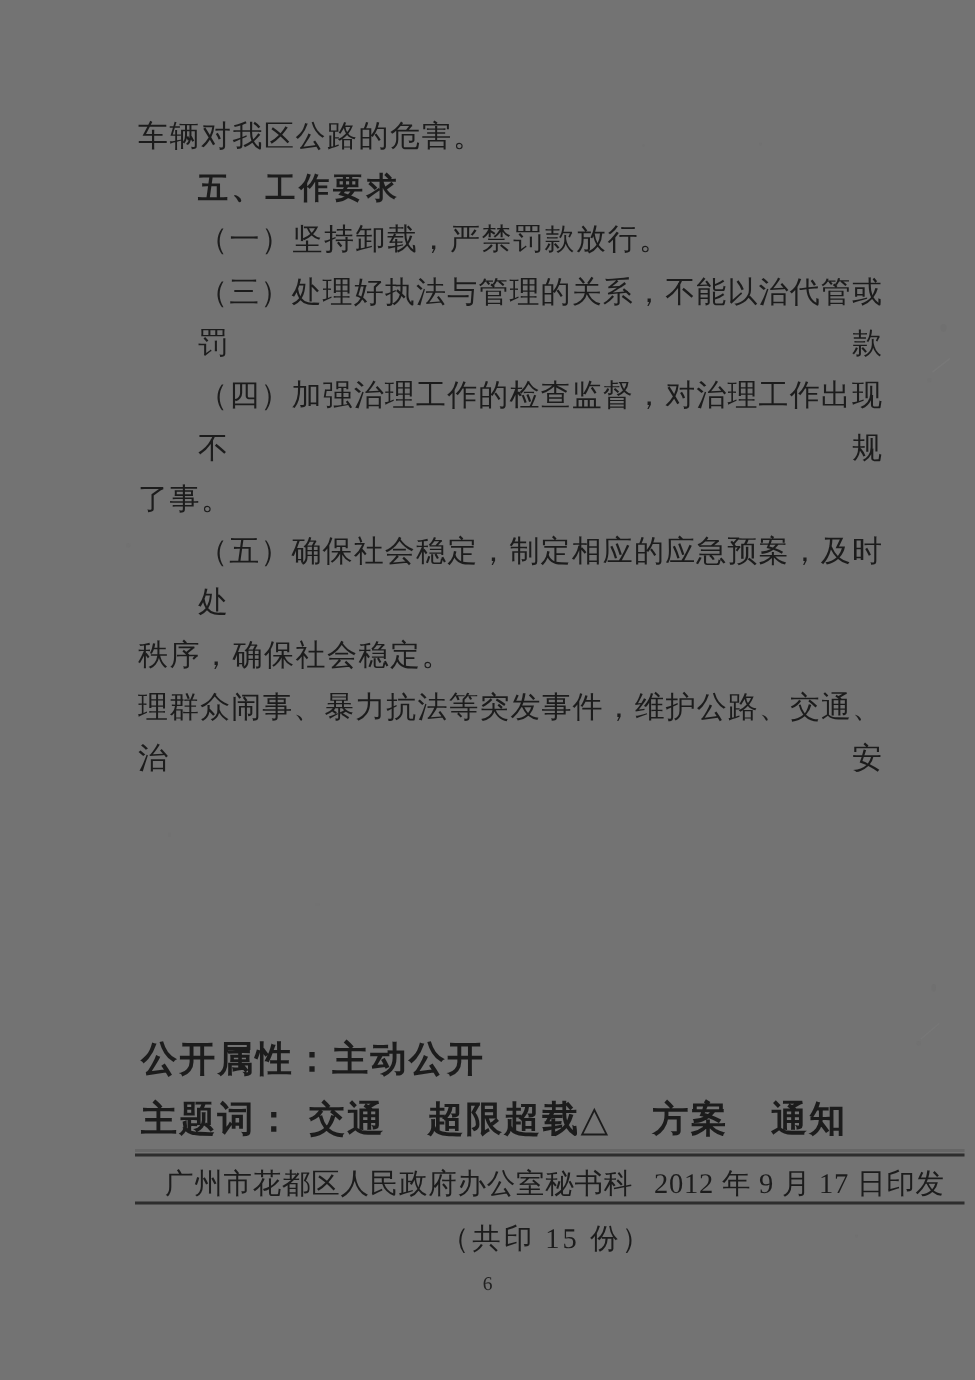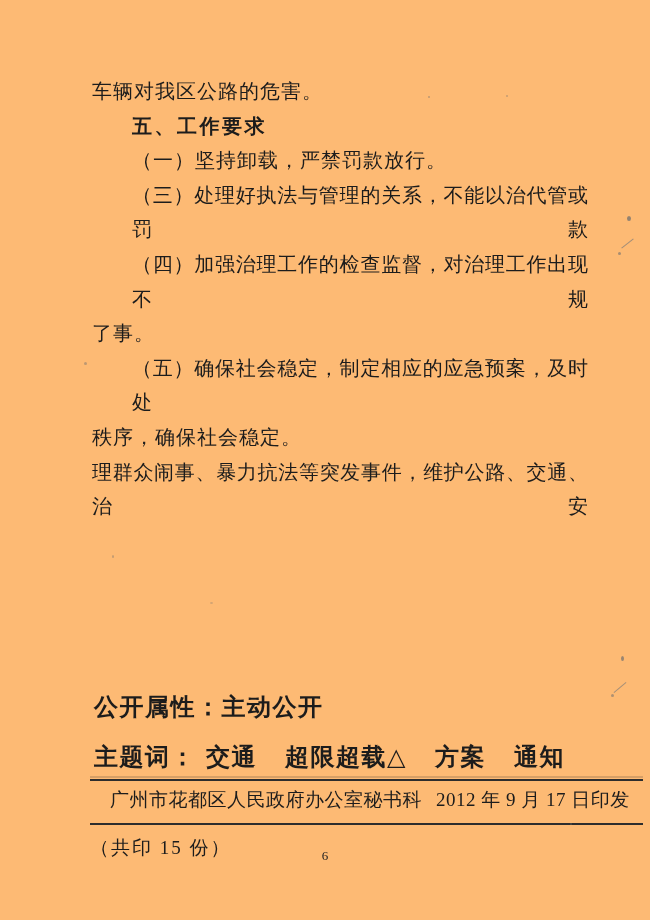--- a/index.html
+++ b/index.html
@@ -1,44 +1,44 @@
 <!DOCTYPE html>
 <html><head>
 <meta charset="utf-8">
 <style>
   html, body { margin:0; padding:0; background:#ffffff; }
   .page {
-    position:relative; width:650px; height:920px; background:#fdba74;
+    position:relative; width:650px; height:920px; background:#737373;
     font-family:"Liberation Serif","DejaVu Serif",serif;
     color:#1c1c1c; overflow:hidden;
   }
   
   .body-text { position:absolute; left:92px; top:74px; width:496px;
                font-size:20px; line-height:34.6px; }
   .line { display:block; letter-spacing:1px; white-space:nowrap; }
   .line.fill { white-space:normal; letter-spacing:0;
                text-align:justify; text-align-last:justify; }
   .indent { padding-left:40px; }
   .line.fill.indent { padding-left:40px; }
   .bold-head { font-family:Liberation Sans, sans-serif;
                font-weight:bold; letter-spacing:2.5px; }
   
   .footer { position:absolute; left:90px; top:694px; width:553px; }
   .meta-line { font-family:"Liberation Sans","DejaVu Sans",sans-serif;
                font-weight:bold; font-size:24px; line-height:26px;
                letter-spacing:1.5px; padding-left:4px; }
-  .meta-line.keywords { margin-top:24px; }
+  .meta-line.keywords { margin-top:14px; }
   .kw { margin-left:28px; }
   .kw.first { margin-left:10px; }
   .rule { height:2px; background:#2d2d2d; }
   .rule.top { margin-top:9px; box-shadow:0 -3px 0 rgba(40,40,40,0.18); }
   .issuer-line { font-size:19px; line-height:22px; letter-spacing:0.5px;
-                 padding:8px 0 12px 20px; white-space:nowrap; }
+                 padding:8px 0 0 20px; white-space:nowrap; }
   .issuer-line .date { margin-left:14px; }
-  .copies { text-align:left; font-size:19px; letter-spacing:2px;
+  .copies { text-align:center; font-size:19px; letter-spacing:2px;
             padding:10px 4px 0 0; }
   .page-number { position:absolute; top:848px; left:0; width:650px;
                  text-align:center; font-size:13px; color:#222; }
   
   .speck { position:absolute; background:#6f6f6f; border-radius:50%; }
   .scratch { position:absolute; background:#7a7a7a; height:1px; }
 </style>
 </head>
 <body>
 

